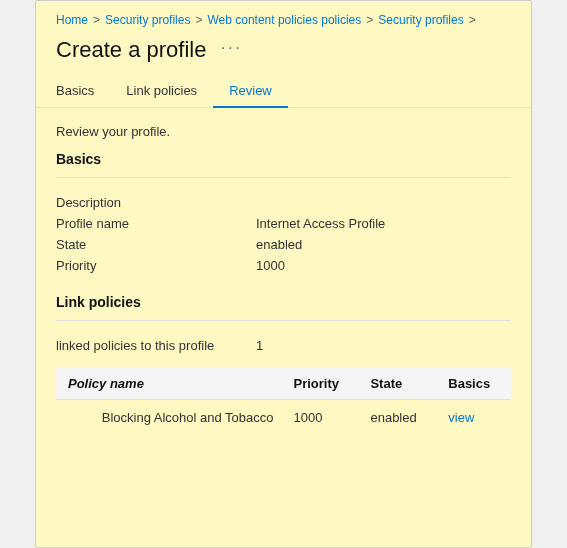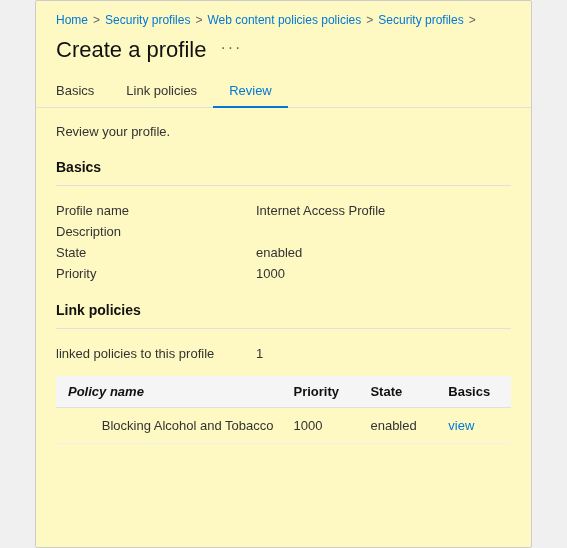--- a/index.html
+++ b/index.html
@@ -96,21 +96,21 @@
       font-weight: 500;
     }
 
     .content {
       padding: 16px 20px;
     }
 
     .review-subtitle {
       font-size: 13px;
       color: #333;
-      margin-bottom: 20px;
+      margin-bottom: 12px;
     }
 
     .section-heading {
       font-size: 14px;
       font-weight: 700;
       color: #111;
       margin-bottom: 10px;
     }
 
     .field-row {
@@ -228,26 +228,26 @@
 
   <div class="content">
 
     <p class="review-subtitle">Review your profile.</p>
 
     <div class="section">
       <div class="section-heading">Basics</div>
       <div class="divider"></div>
 
       <div class="field-row">
+        <span class="field-label">Description</span>
+        <span class="field-value"></span>
+      </div>
+      <div class="field-row">
         <span class="field-label">Profile name</span>
         <span class="field-value">Internet Access Profile</span>
-      </div>
-      <div class="field-row">
-        <span class="field-label">Description</span>
-        <span class="field-value"></span>
       </div>
       <div class="field-row">
         <span class="field-label">State</span>
         <span class="field-value">enabled</span>
       </div>
       <div class="field-row">
         <span class="field-label">Priority</span>
         <span class="field-value">1000</span>
       </div>
     </div>

